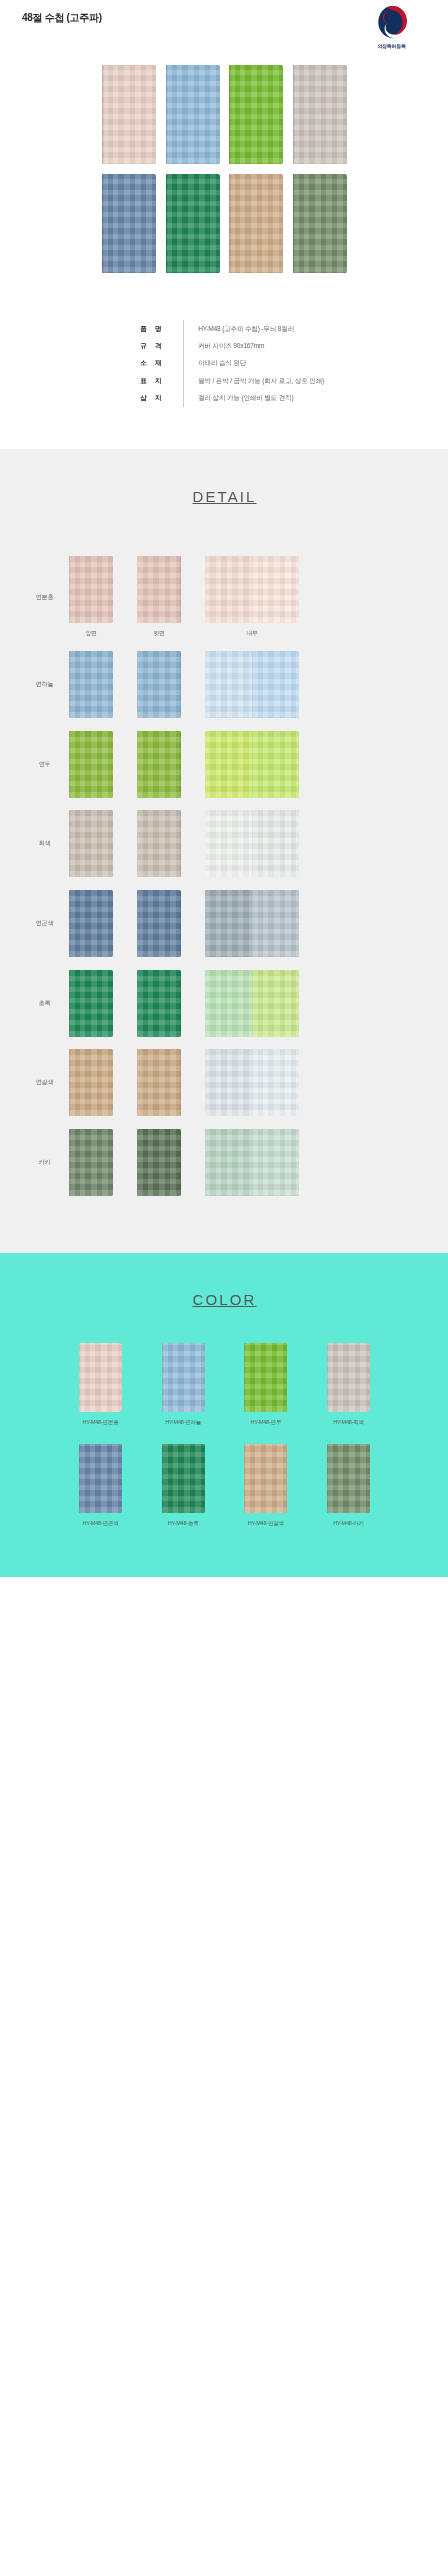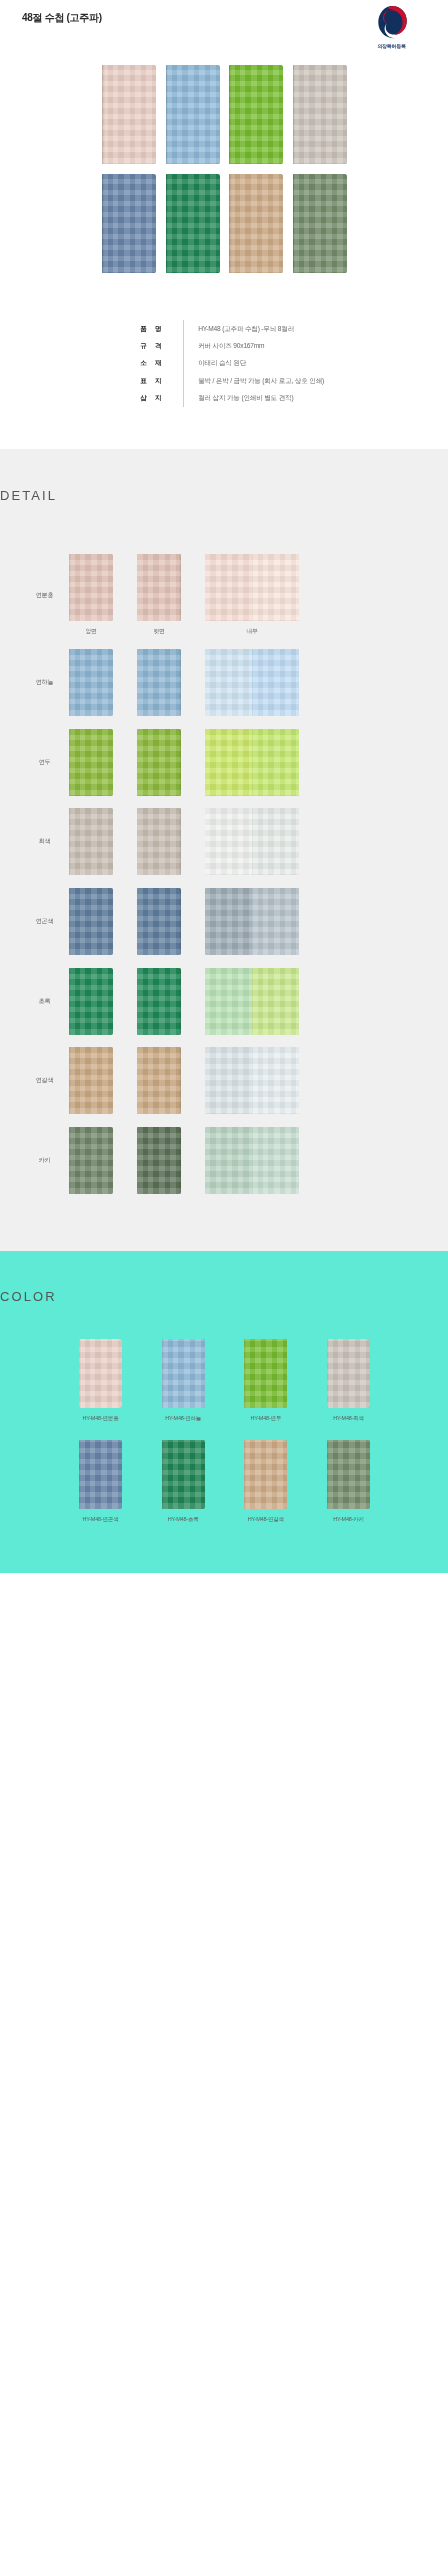--- a/index.html
+++ b/index.html
@@ -100,25 +100,26 @@
     letter-spacing: -0.2px;
     white-space: nowrap;
   }
 
   
   .detail {
     background: #f0f0f0;
     padding: 39px 0 44px 0;
   }
   .section-head {
-    text-align: left;
-    font-size: 13px;
+    text-align: center;
+    font-size: 15px;
     letter-spacing: 2.1px;
     color: #555;
     font-weight: normal;
+    text-decoration: underline;
   }
   .detail .section-head { margin-bottom: 51px; }
 
   .drow {
     display: flex;
     align-items: center;
     justify-content: flex-start;
     padding-left: 20px;
     margin-bottom: 12.7px;
     position: relative;

